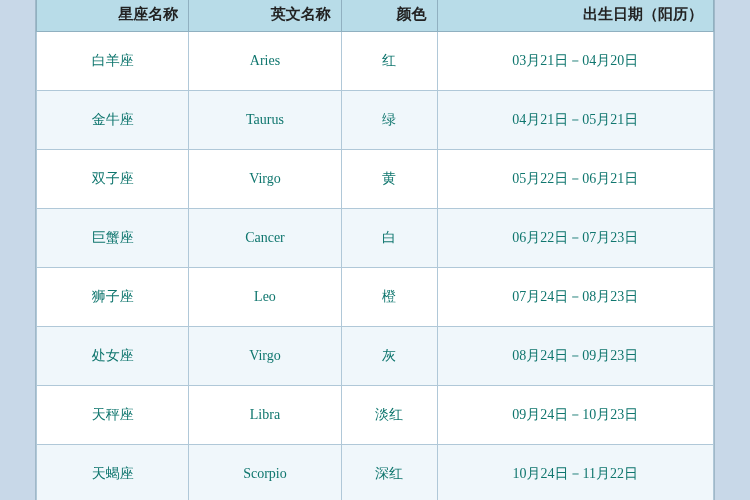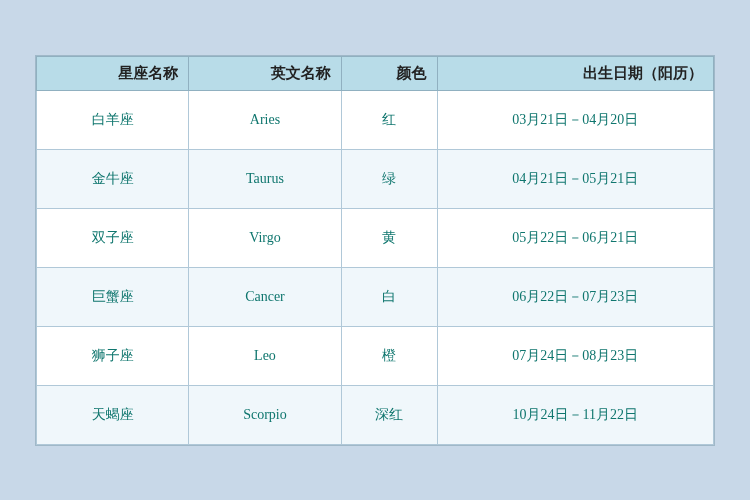--- a/index.html
+++ b/index.html
@@ -82,20 +82,32 @@
           <td>白</td>
           <td>06月22日－07月23日</td>
         </tr>
         <tr>
           <td>狮子座</td>
           <td>Leo</td>
           <td>橙</td>
           <td>07月24日－08月23日</td>
         </tr>
         <tr>
+          <td>处女座</td>
+          <td>Virgo</td>
+          <td>灰</td>
+          <td>08月24日－09月23日</td>
+        </tr>
+        <tr>
+          <td>天秤座</td>
+          <td>Libra</td>
+          <td>淡红</td>
+          <td>09月24日－10月23日</td>
+        </tr>
+        <tr>
           <td>天蝎座</td>
           <td>Scorpio</td>
           <td>深红</td>
           <td>10月24日－11月22日</td>
         </tr>
       </tbody>
   </table>
 </div>
 
 </body></html>

